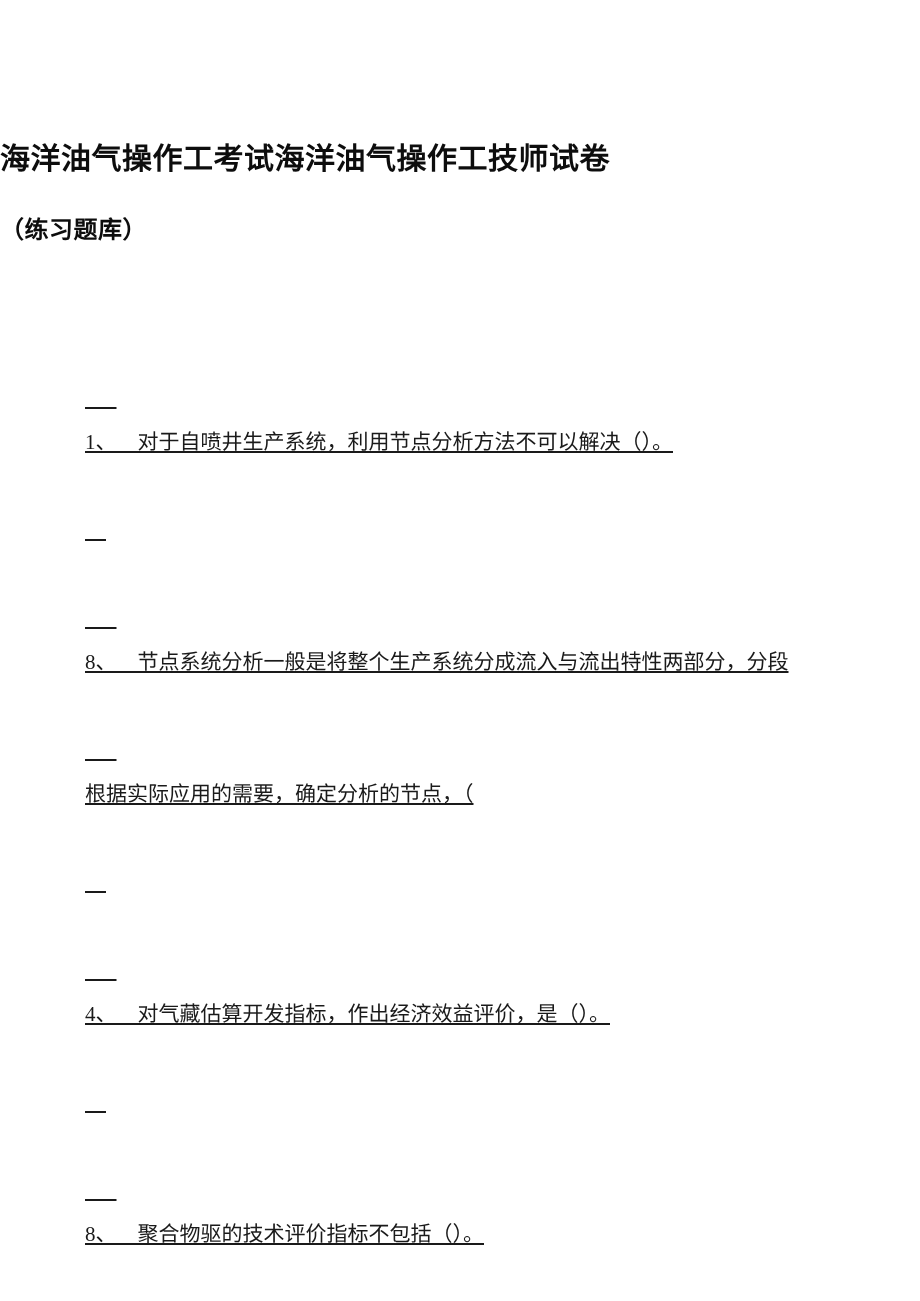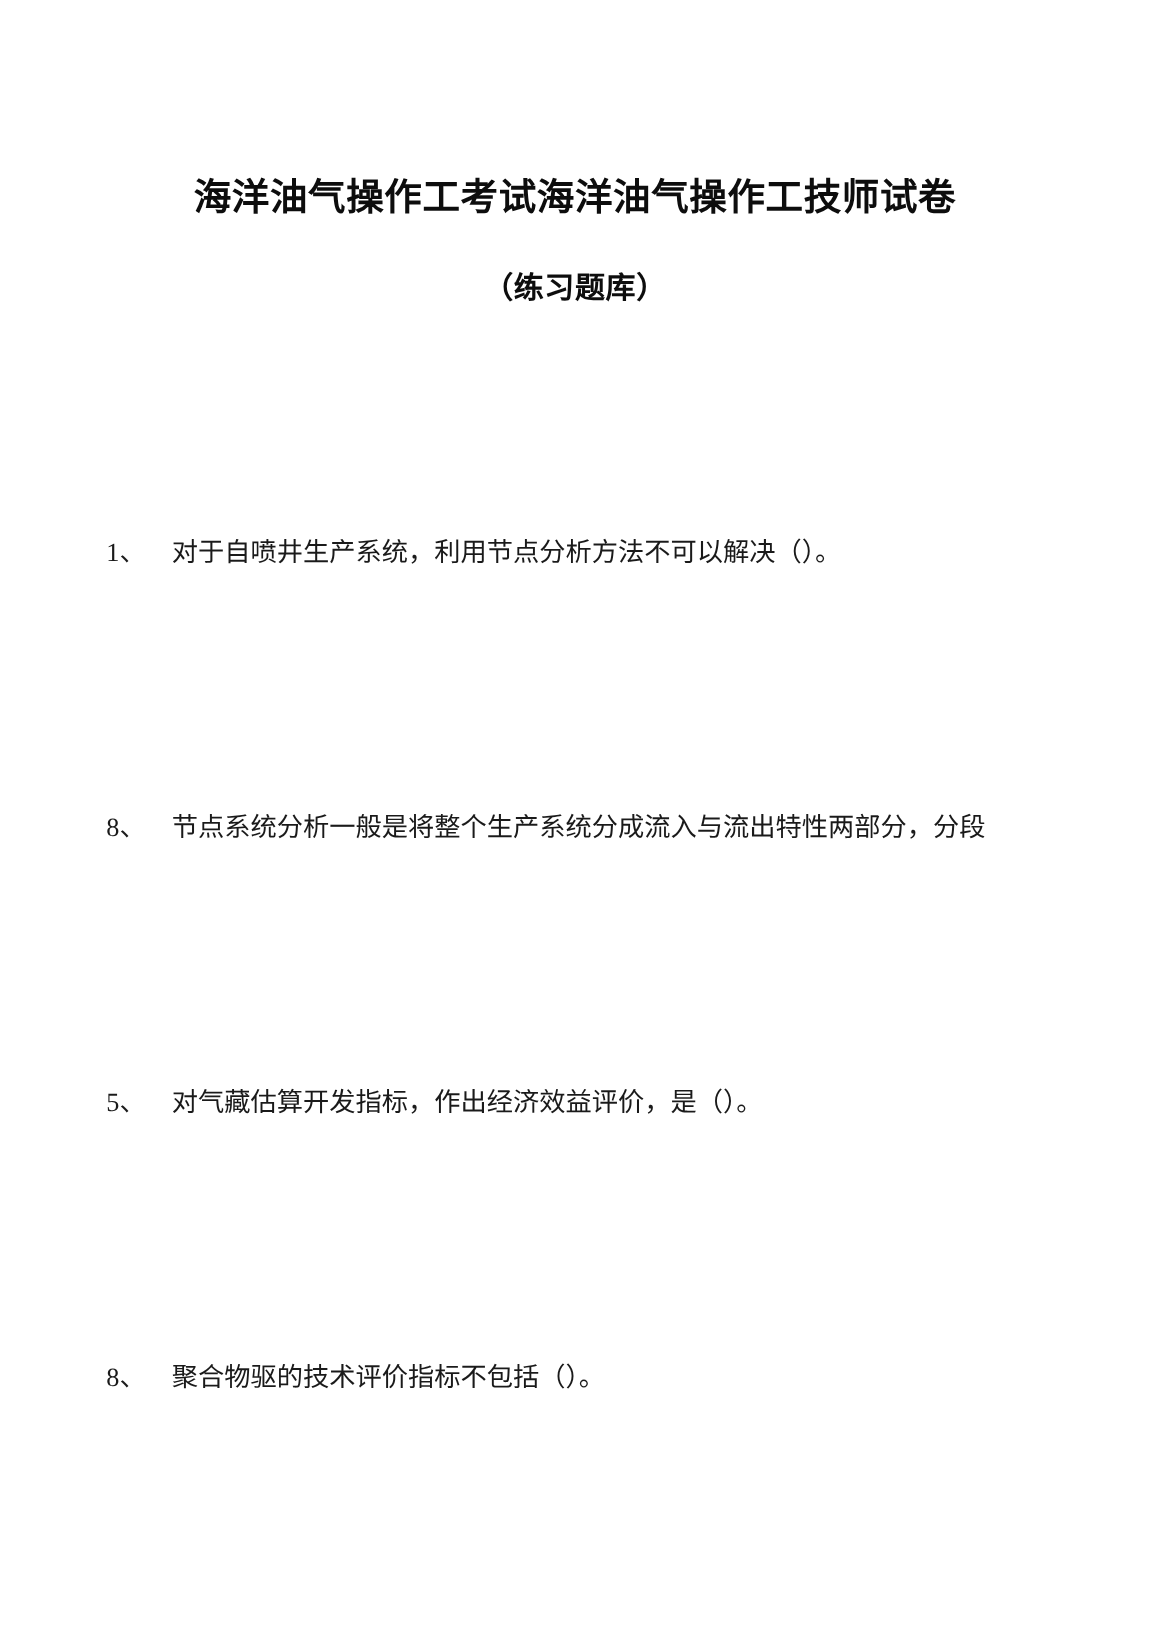--- a/index.html
+++ b/index.html
@@ -23,21 +23,20 @@
     overflow: hidden;
     box-sizing: border-box;
   }
 
   
   .title-block {
     position: absolute;
     left: 0;
     top: 132px;
     width: 920px;
-    text-align: center;
   }
   .doc-title {
     font-family: "DejaVu Sans", "Liberation Sans", sans-serif;
     font-weight: 700;
     font-size: 30px;
     line-height: 54px;
     letter-spacing: 0.5px;
     color: #0d0d0d;
     margin: 0;
     white-space: nowrap;
@@ -63,20 +62,21 @@
   }
 
   .q-item {
     font-size: 21px;
     line-height: 44px;
     color: #1a1a1a;
     margin: 0;
     padding: 0;
     white-space: pre-wrap;
     word-break: break-all;
+    text-decoration: underline;
   }
 
   .q-line {
     display: block;
   }
 </style>
 </head>
 <body>
 
 <div class="page">
@@ -87,24 +87,25 @@
   </div>
 
   <div class="body-block">
 
     <p class="q-item">
       <span class="q-line">1、    对于自喷井生产系统，利用节点分析方法不可以解决（）。</span>
     </p>
 
     <p class="q-item">
       <span class="q-line">8、    节点系统分析一般是将整个生产系统分成流入与流出特性两部分，分段</span>
+      <span class="q-line">根据实际应用的需要，确定分析的节点，（</span>
     </p>
 
     <p class="q-item">
-      <span class="q-line">5、    对气藏估算开发指标，作出经济效益评价，是（）。</span>
+      <span class="q-line">4、    对气藏估算开发指标，作出经济效益评价，是（）。</span>
     </p>
 
     <p class="q-item">
       <span class="q-line">8、    聚合物驱的技术评价指标不包括（）。</span>
     </p>
 
   </div>
 </div>
 
 </body></html>

